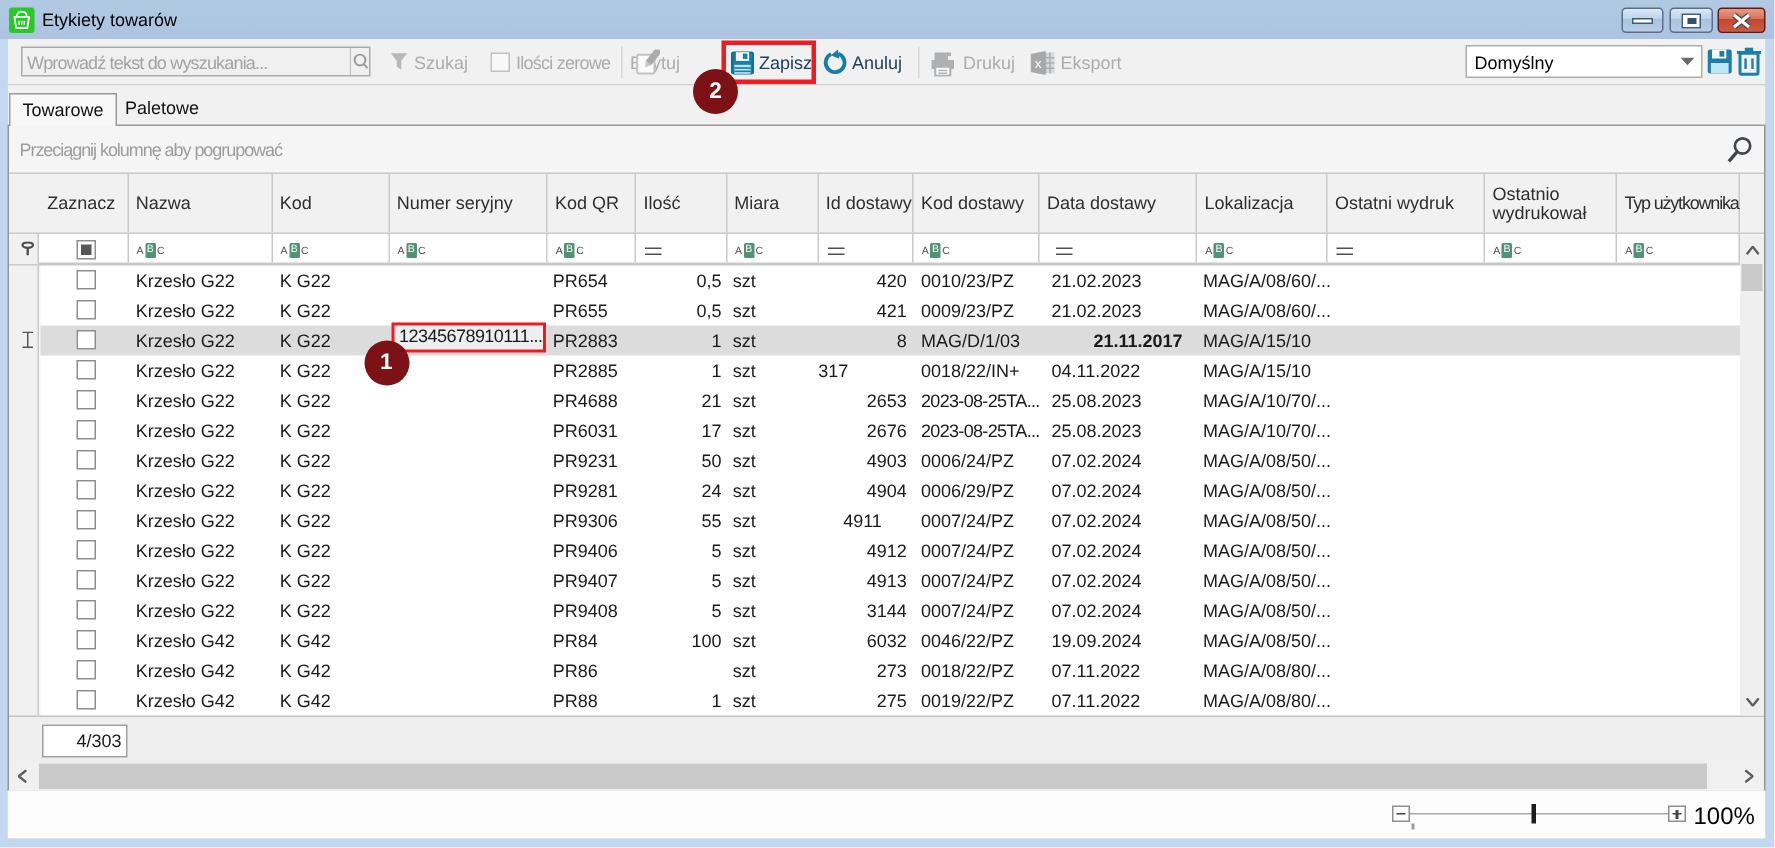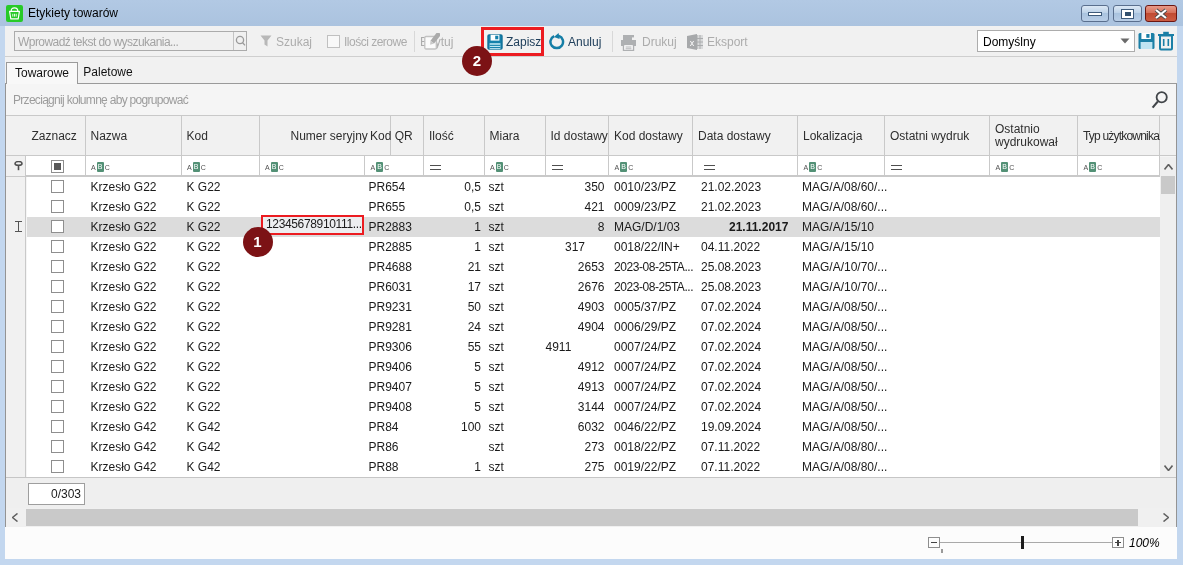--- a/index.html
+++ b/index.html
@@ -176,21 +176,21 @@
 <div id="headers">
     <div class="abs hcell" style="left:26.5px; width:59.0px;">
       <div class="hlabel" style="">Zaznacz</div>
     </div>
 <div class="abs hcell" style="left:85.5px; width:96.0px;">
       <div class="hlabel" style="">Nazwa</div>
     </div>
 <div class="abs hcell" style="left:181.5px; width:78.0px;">
       <div class="hlabel" style="">Kod</div>
     </div>
-<div class="abs hcell" style="left:259.5px; width:105.5px;margin-left:26px;">
+<div class="abs hcell" style="left:259.5px; width:105.5px;">
       <div class="hlabel" style="">Numer seryjny</div>
     </div>
 <div class="abs hcell" style="left:365px; width:59px;">
       <div class="hlabel" style="">Kod QR</div>
     </div>
 <div class="abs hcell" style="left:424px; width:60.5px;">
       <div class="hlabel" style="">Ilość</div>
     </div>
 <div class="abs hcell" style="left:484.5px; width:61.0px;">
       <div class="hlabel" style="">Miara</div>
@@ -218,21 +218,21 @@
     </div>
   </div>
 <div id="rows">
     <div class="abs row" style="top:176.5px;"></div>
     <div class="abs" style="left:51px; top:179.5px; width:13px; height:13px;border:1px solid #8e8e8e; background:#fff;"></div>
     <div class="abs cell" style="left:90.5px; top:176.5px;">Krzesło G22</div>
     <div class="abs cell" style="left:186.5px; top:176.5px;">K G22</div>
     <div class="abs cell" style="left:368.5px; top:176.5px;">PR654</div>
     <div class="abs cell" style="left:424px; top:176.5px; width:57.0px; text-align:right;">0,5</div>
     <div class="abs cell" style="left:488.5px; top:176.5px;">szt</div>
-    <div class="abs cell" style="left:545.5px; top:176.5px; width:59.0px; text-align:right;">350</div>
+    <div class="abs cell" style="left:545.5px; top:176.5px; width:59.0px; text-align:right;">420</div>
     <div class="abs cell" style="left:614px; top:176.5px;">0010/23/PZ</div>
     <div class="abs cell" style="left:701px; top:176.5px;">21.02.2023</div>
     <div class="abs cell" style="left:802px; top:176.5px;">MAG/A/08/60/...</div>
 <div class="abs row" style="top:196.5px;"></div>
     <div class="abs" style="left:51px; top:199.5px; width:13px; height:13px;border:1px solid #8e8e8e; background:#fff;"></div>
     <div class="abs cell" style="left:90.5px; top:196.5px;">Krzesło G22</div>
     <div class="abs cell" style="left:186.5px; top:196.5px;">K G22</div>
     <div class="abs cell" style="left:368.5px; top:196.5px;">PR655</div>
     <div class="abs cell" style="left:424px; top:196.5px; width:57.0px; text-align:right;">0,5</div>
     <div class="abs cell" style="left:488.5px; top:196.5px;">szt</div>
@@ -252,21 +252,21 @@
     <div class="abs cell" style="left:614px; top:216.5px;">MAG/D/1/03</div>
     <div class="abs cell" style="left:729px; top:216.5px;font-weight:bold;">21.11.2017</div>
     <div class="abs cell" style="left:802px; top:216.5px;">MAG/A/15/10</div>
 <div class="abs row" style="top:236.5px;"></div>
     <div class="abs" style="left:51px; top:239.5px; width:13px; height:13px;border:1px solid #8e8e8e; background:#fff;"></div>
     <div class="abs cell" style="left:90.5px; top:236.5px;">Krzesło G22</div>
     <div class="abs cell" style="left:186.5px; top:236.5px;">K G22</div>
     <div class="abs cell" style="left:368.5px; top:236.5px;">PR2885</div>
     <div class="abs cell" style="left:424px; top:236.5px; width:57.0px; text-align:right;">1</div>
     <div class="abs cell" style="left:488.5px; top:236.5px;">szt</div>
-    <div class="abs cell" style="left:545.5px; top:236.5px; width:59.0px; text-align:center;">317</div>
+    <div class="abs cell" style="left:545.5px; top:236.5px; width:59.0px; text-align:left;">317</div>
     <div class="abs cell" style="left:614px; top:236.5px;">0018/22/IN+</div>
     <div class="abs cell" style="left:701px; top:236.5px;">04.11.2022</div>
     <div class="abs cell" style="left:802px; top:236.5px;">MAG/A/15/10</div>
 <div class="abs row" style="top:256.5px;"></div>
     <div class="abs" style="left:51px; top:259.5px; width:13px; height:13px;border:1px solid #8e8e8e; background:#fff;"></div>
     <div class="abs cell" style="left:90.5px; top:256.5px;">Krzesło G22</div>
     <div class="abs cell" style="left:186.5px; top:256.5px;">K G22</div>
     <div class="abs cell" style="left:368.5px; top:256.5px;">PR4688</div>
     <div class="abs cell" style="left:424px; top:256.5px; width:57.0px; text-align:right;">21</div>
     <div class="abs cell" style="left:488.5px; top:256.5px;">szt</div>
@@ -286,42 +286,42 @@
     <div class="abs cell" style="left:701px; top:276.5px;">25.08.2023</div>
     <div class="abs cell" style="left:802px; top:276.5px;">MAG/A/10/70/...</div>
 <div class="abs row" style="top:296.5px;"></div>
     <div class="abs" style="left:51px; top:299.5px; width:13px; height:13px;border:1px solid #8e8e8e; background:#fff;"></div>
     <div class="abs cell" style="left:90.5px; top:296.5px;">Krzesło G22</div>
     <div class="abs cell" style="left:186.5px; top:296.5px;">K G22</div>
     <div class="abs cell" style="left:368.5px; top:296.5px;">PR9231</div>
     <div class="abs cell" style="left:424px; top:296.5px; width:57.0px; text-align:right;">50</div>
     <div class="abs cell" style="left:488.5px; top:296.5px;">szt</div>
     <div class="abs cell" style="left:545.5px; top:296.5px; width:59.0px; text-align:right;">4903</div>
-    <div class="abs cell" style="left:614px; top:296.5px;">0005/37/PZ</div>
+    <div class="abs cell" style="left:614px; top:296.5px;">0006/24/PZ</div>
     <div class="abs cell" style="left:701px; top:296.5px;">07.02.2024</div>
     <div class="abs cell" style="left:802px; top:296.5px;">MAG/A/08/50/...</div>
 <div class="abs row" style="top:316.5px;"></div>
     <div class="abs" style="left:51px; top:319.5px; width:13px; height:13px;border:1px solid #8e8e8e; background:#fff;"></div>
     <div class="abs cell" style="left:90.5px; top:316.5px;">Krzesło G22</div>
     <div class="abs cell" style="left:186.5px; top:316.5px;">K G22</div>
     <div class="abs cell" style="left:368.5px; top:316.5px;">PR9281</div>
     <div class="abs cell" style="left:424px; top:316.5px; width:57.0px; text-align:right;">24</div>
     <div class="abs cell" style="left:488.5px; top:316.5px;">szt</div>
     <div class="abs cell" style="left:545.5px; top:316.5px; width:59.0px; text-align:right;">4904</div>
     <div class="abs cell" style="left:614px; top:316.5px;">0006/29/PZ</div>
     <div class="abs cell" style="left:701px; top:316.5px;">07.02.2024</div>
     <div class="abs cell" style="left:802px; top:316.5px;">MAG/A/08/50/...</div>
 <div class="abs row" style="top:336.5px;"></div>
     <div class="abs" style="left:51px; top:339.5px; width:13px; height:13px;border:1px solid #8e8e8e; background:#fff;"></div>
     <div class="abs cell" style="left:90.5px; top:336.5px;">Krzesło G22</div>
     <div class="abs cell" style="left:186.5px; top:336.5px;">K G22</div>
     <div class="abs cell" style="left:368.5px; top:336.5px;">PR9306</div>
     <div class="abs cell" style="left:424px; top:336.5px; width:57.0px; text-align:right;">55</div>
     <div class="abs cell" style="left:488.5px; top:336.5px;">szt</div>
-    <div class="abs cell" style="left:545.5px; top:336.5px; width:59.0px; text-align:left;">4911</div>
+    <div class="abs cell" style="left:545.5px; top:336.5px; width:59.0px; text-align:center;">4911</div>
     <div class="abs cell" style="left:614px; top:336.5px;">0007/24/PZ</div>
     <div class="abs cell" style="left:701px; top:336.5px;">07.02.2024</div>
     <div class="abs cell" style="left:802px; top:336.5px;">MAG/A/08/50/...</div>
 <div class="abs row" style="top:356.5px;"></div>
     <div class="abs" style="left:51px; top:359.5px; width:13px; height:13px;border:1px solid #8e8e8e; background:#fff;"></div>
     <div class="abs cell" style="left:90.5px; top:356.5px;">Krzesło G22</div>
     <div class="abs cell" style="left:186.5px; top:356.5px;">K G22</div>
     <div class="abs cell" style="left:368.5px; top:356.5px;">PR9406</div>
     <div class="abs cell" style="left:424px; top:356.5px; width:57.0px; text-align:right;">5</div>
     <div class="abs cell" style="left:488.5px; top:356.5px;">szt</div>
@@ -382,21 +382,21 @@
     <div class="abs cell" style="left:488.5px; top:456.5px;">szt</div>
     <div class="abs cell" style="left:545.5px; top:456.5px; width:59.0px; text-align:right;">275</div>
     <div class="abs cell" style="left:614px; top:456.5px;">0019/22/PZ</div>
     <div class="abs cell" style="left:701px; top:456.5px;">07.11.2022</div>
     <div class="abs cell" style="left:802px; top:456.5px;">MAG/A/08/80/...</div>
 <svg class="abs" style="left:13.5px; top:221.0px; z-index:2;" width="9" height="11" viewBox="0 0 9 11">
       <path d="M1 0.5 H8 M4.5 0.5 V10.5 M1 10.5 H8" stroke="#555" stroke-width="1" fill="none"></path>
     </svg>
   </div>
 <div class="abs" id="footer"></div>
-<div class="abs" id="cntbox">0/303</div>
+<div class="abs" id="cntbox">4/303</div>
 <div class="abs" id="hscroll"></div>
 <div class="abs" id="hthumb"></div>
 <div class="abs" id="vscroll"></div>
 <div class="abs" id="vthumb"></div>
 <div class="abs" id="statusbar"></div>
 <div class="abs" id="bottomblue"></div>
 
 <svg class="abs" style="left:233px; top:31px;" width="14" height="20" viewBox="0 0 14 20">
   <line x1="0.5" y1="1" x2="0.5" y2="19" stroke="#c3c3c3"></line>
   <circle cx="7" cy="9" r="3.6" fill="none" stroke="#9a9a9a" stroke-width="1.3"></circle>
@@ -499,17 +499,17 @@
 <div class="abs" style="left:928px; top:537px; width:12px; height:11px; border:1px solid #8e8e8e; background:#fdfdfd;">
   <div style="position:absolute; left:2px; top:4px; width:6px; height:1.4px; background:#444;"></div>
 </div>
 <div class="abs" style="left:940px; top:542px; width:172px; height:1.4px; background:#a9a9a9;"></div>
 <div class="abs" style="left:941px; top:549px; width:2px; height:4px; background:#9a9a9a;"></div>
 <div class="abs" style="left:1021px; top:536px; width:3.4px; height:13px; background:#1c1c1c;"></div>
 <div class="abs" style="left:1112px; top:537px; width:12px; height:11px; border:1px solid #8e8e8e; background:#fdfdfd;">
   <div style="position:absolute; left:2px; top:4px; width:6px; height:1.4px; background:#444;"></div>
   <div style="position:absolute; left:4.3px; top:1.7px; width:1.4px; height:6px; background:#444;"></div>
 </div>
-<div class="abs" style="left:1129px; top:536px; font-size:12px; color:#000;font-style:italic;">100%</div>
+<div class="abs" style="left:1129px; top:536px; font-size:16px; color:#000;">100%</div>
 
 <div class="abs redrect" style="left:481px; top:27px; width:63px; height:28.5px;"></div>
 <div class="abs badge" style="left:462px; top:46px;">2</div>
 <div class="abs badge" style="left:242.5px; top:227px;">1</div>
 
 </body></html>

